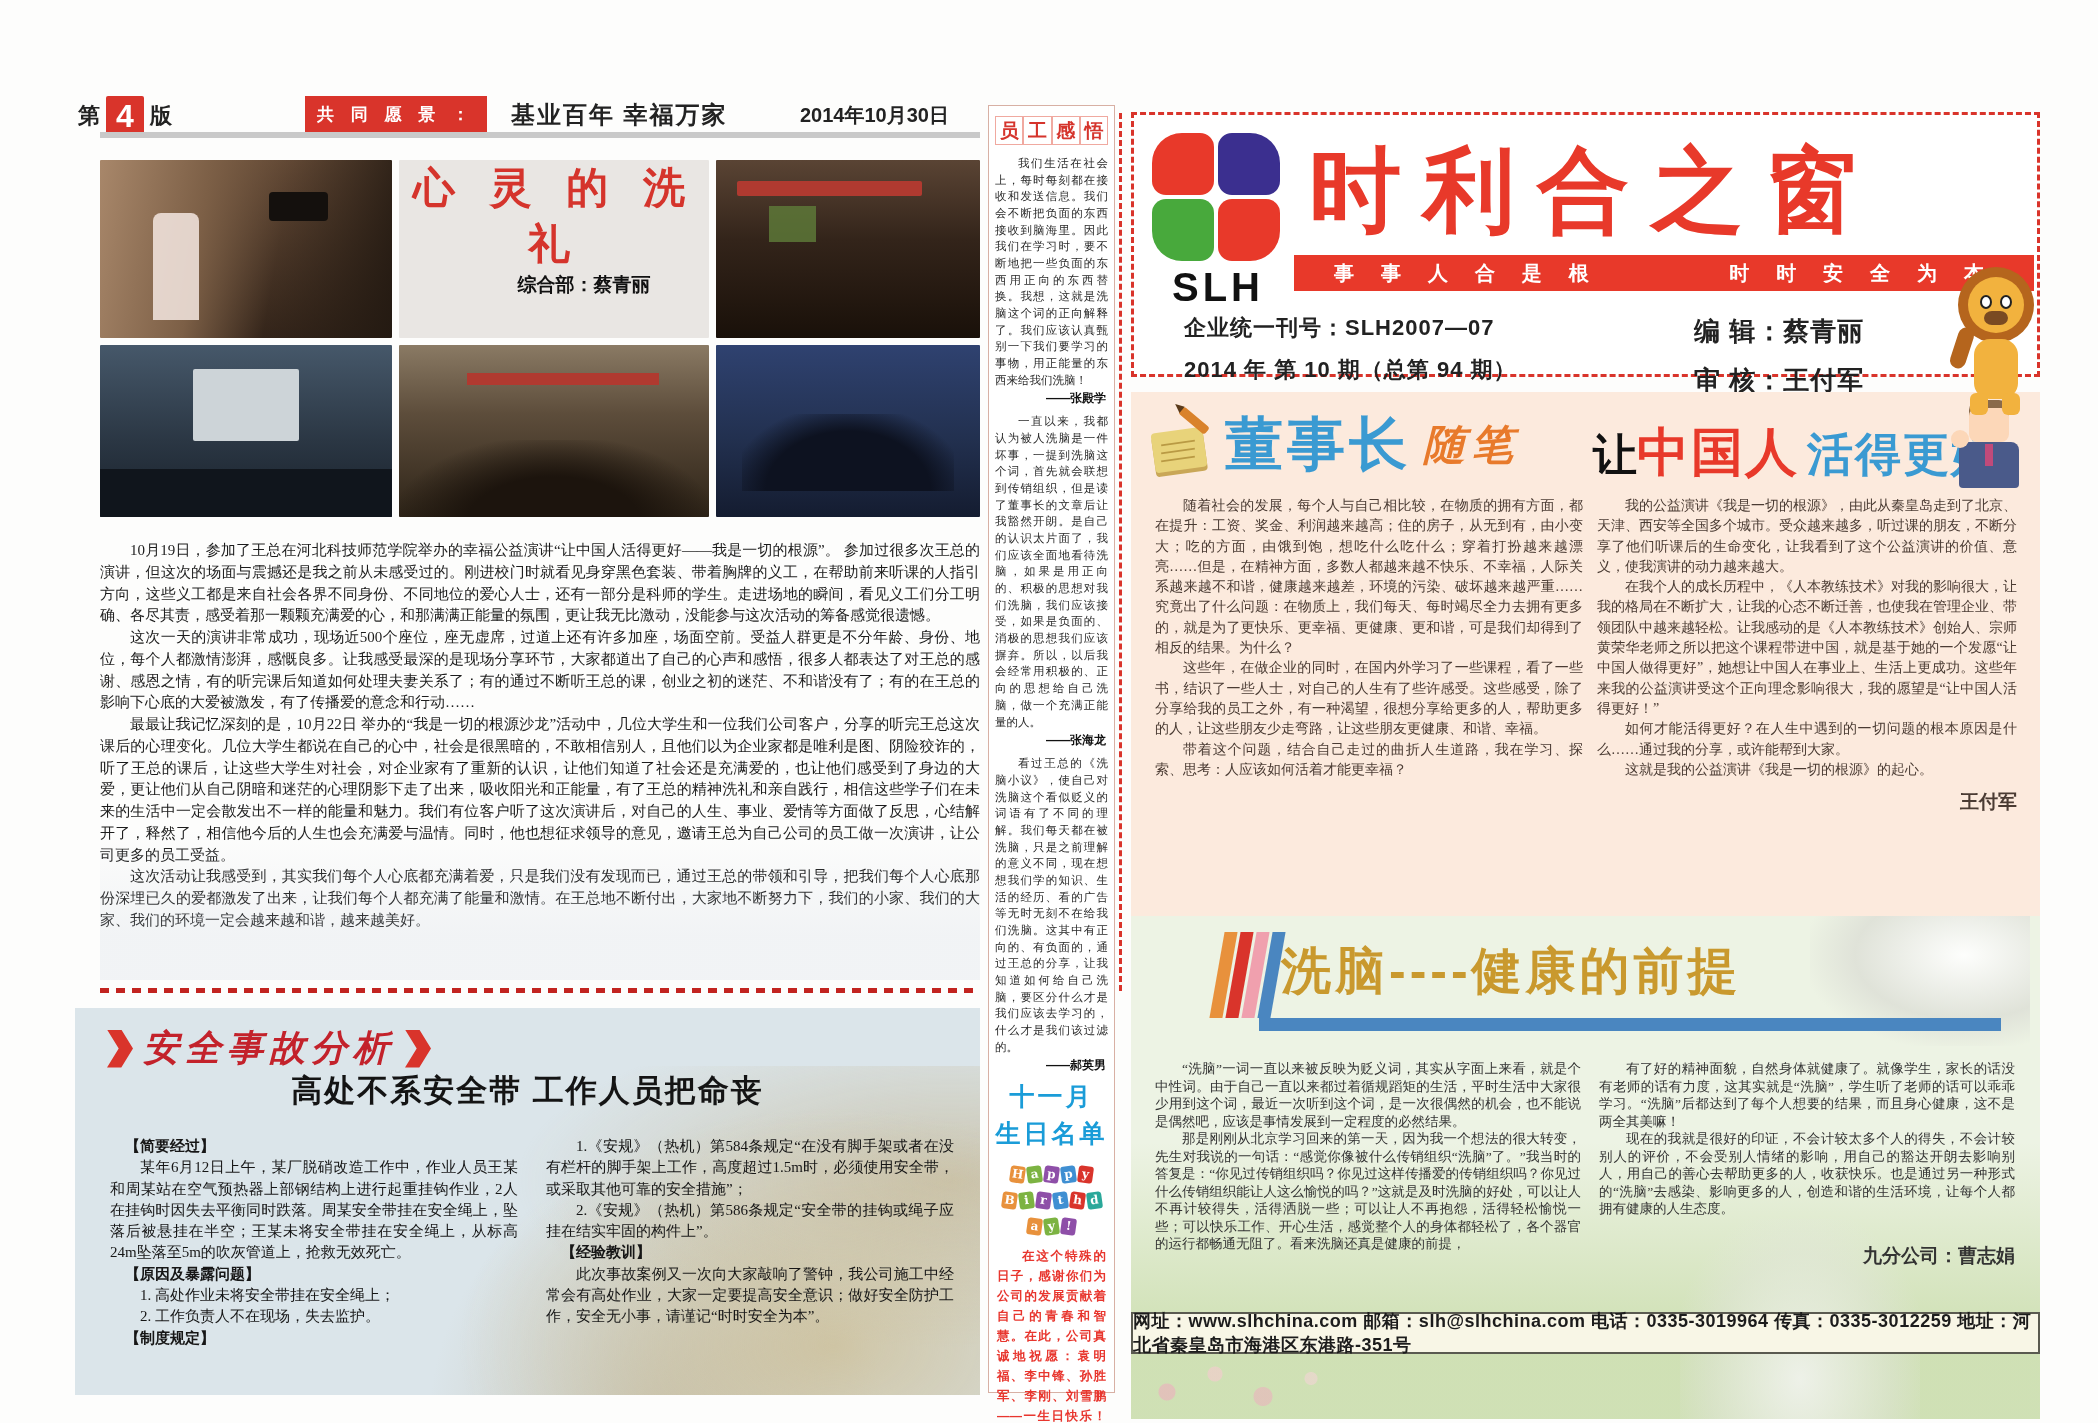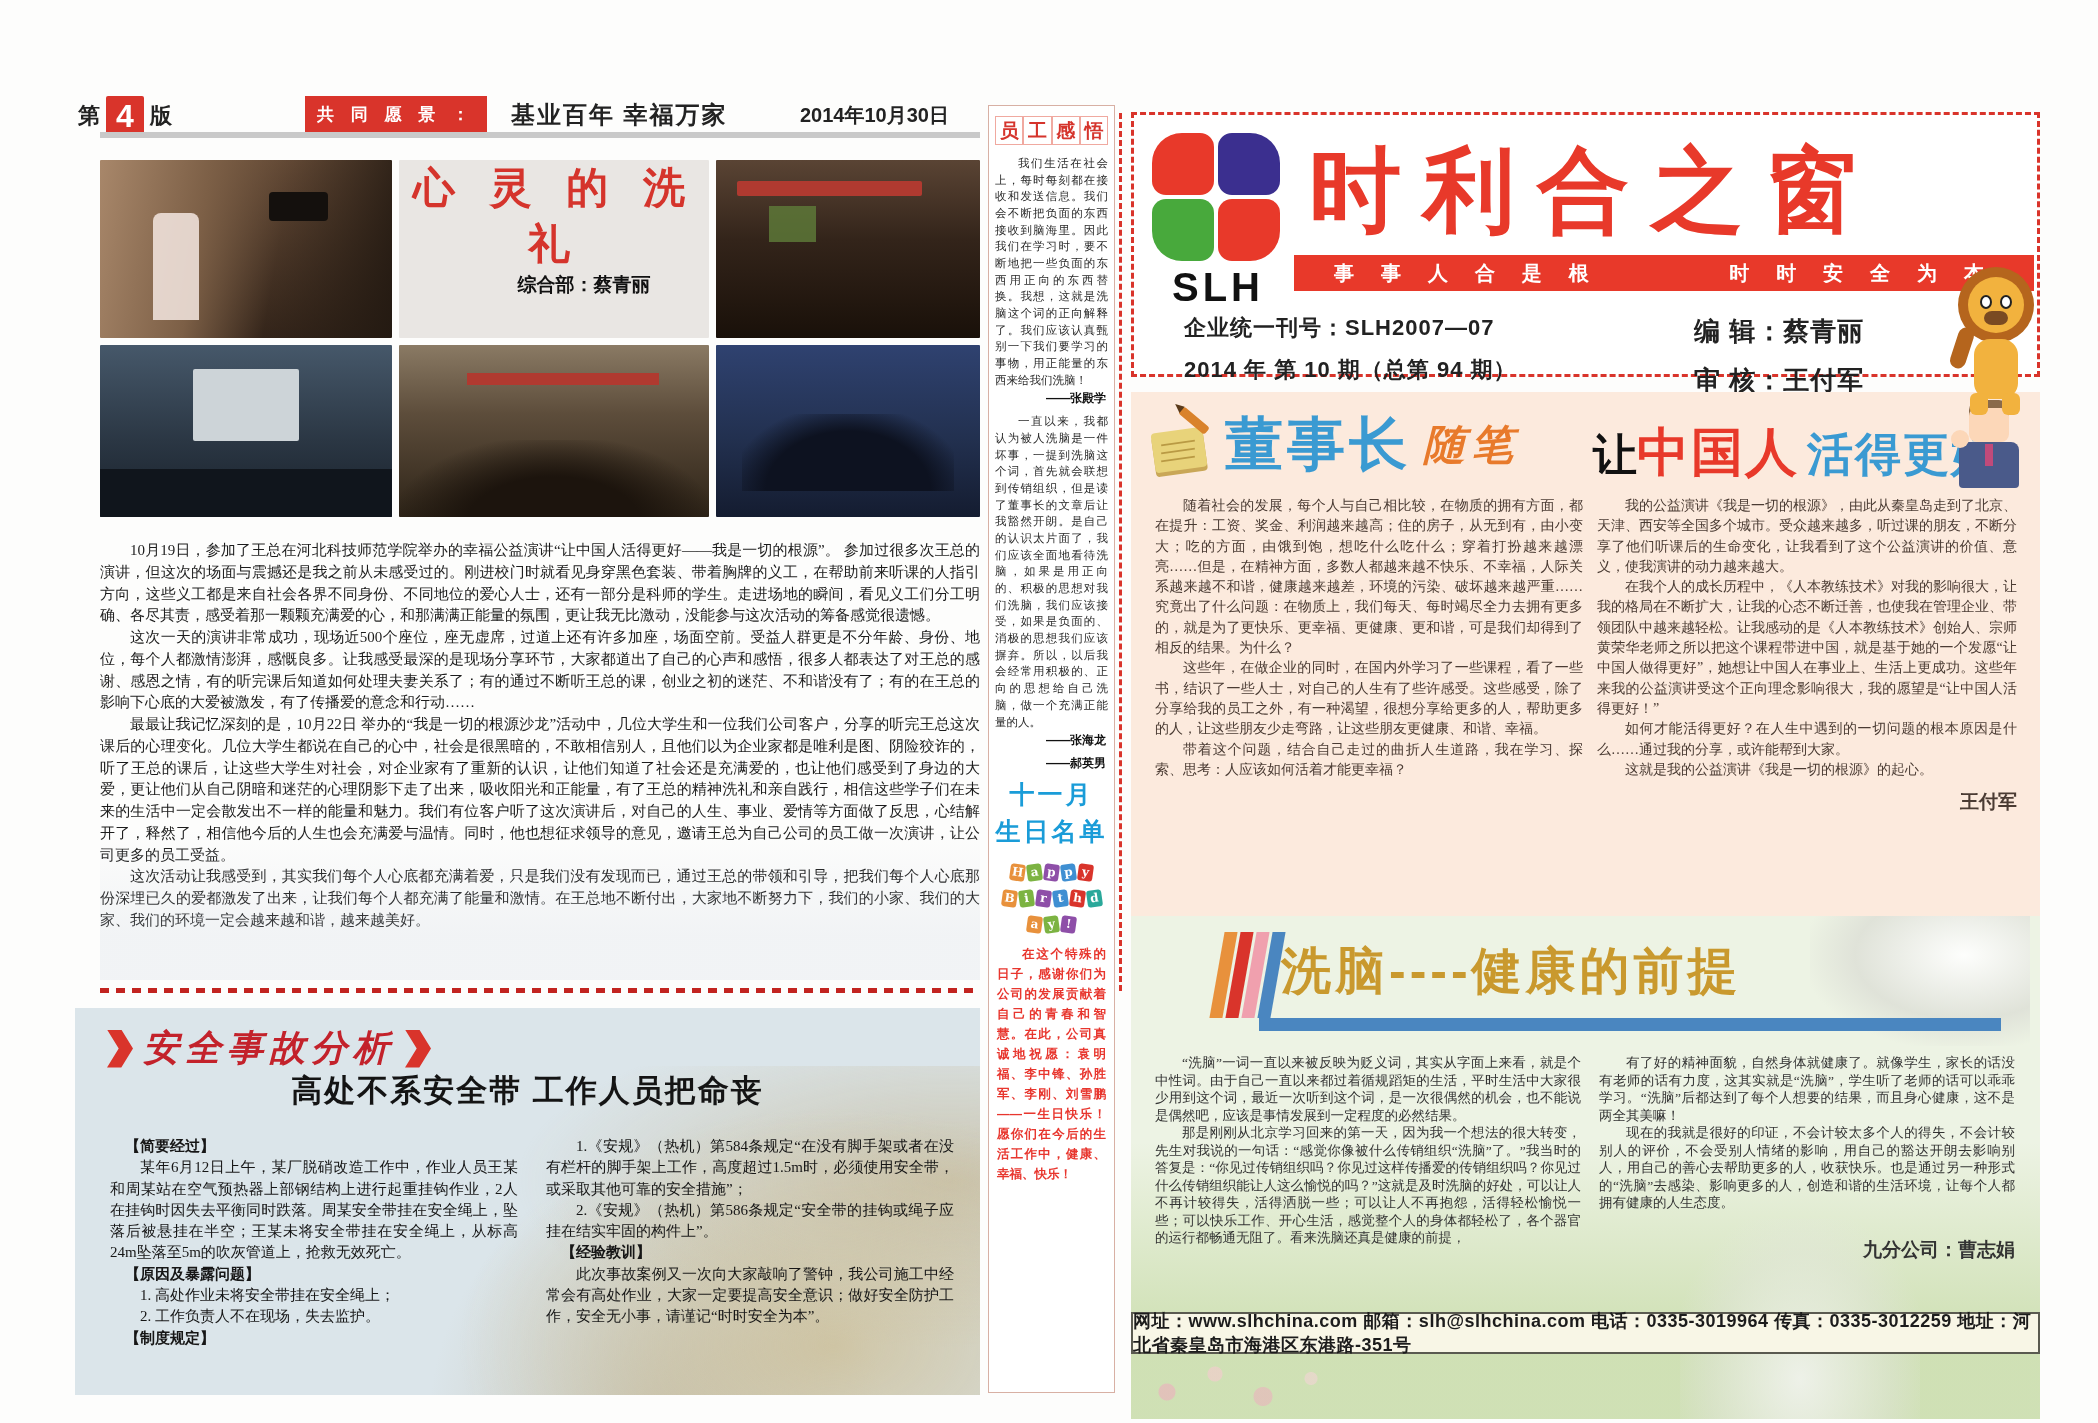--- a/index.html
+++ b/index.html
@@ -170,21 +170,21 @@
              background:radial-gradient(ellipse at 50% 80%,rgba(245,245,245,.8) 0%,rgba(230,230,228,.35) 55%,transparent 78%);}
   .bw-flowers{position:absolute;left:0;bottom:0;width:240px;height:90px;
              background:radial-gradient(circle at 15% 70%,rgba(240,170,190,.55) 0 8px,transparent 9px),
                         radial-gradient(circle at 35% 50%,rgba(250,200,210,.55) 0 7px,transparent 8px),
                         radial-gradient(circle at 55% 75%,rgba(240,170,190,.5) 0 9px,transparent 10px),
                         radial-gradient(circle at 75% 55%,rgba(250,210,220,.5) 0 6px,transparent 7px);}
   .bw-stripes{position:absolute;left:86px;top:16px;display:flex;gap:3px;height:86px;transform:skewX(-10deg);}
   .bw-stripes i{display:block;width:13px;height:100%;}
   .bw-title{position:absolute;left:150px;top:22px;color:#c9992e;font-size:50px;font-weight:900;letter-spacing:4px;}
   .bw-bar{position:absolute;left:128px;top:102px;width:742px;height:13px;background:#4a86c0;}
-  .bw-col{position:absolute;top:138px;font-family:"Liberation Serif",serif;font-size:13.5px;line-height:1.3;
+  .bw-col{position:absolute;top:144px;font-family:"Liberation Serif",serif;font-size:13.5px;line-height:1.3;
           color:#333;text-align:justify;}
   .bw-col p{margin:0;text-indent:2em;}
   .bw-col1{left:24px;width:426px;}
   .bw-col2{left:468px;width:416px;}
   .bw-sign{text-align:right;font-weight:bold;font-size:19px;text-indent:0 !important;
            font-family:"Liberation Sans",sans-serif;margin-top:26px !important;}
 
   
   .rp-footer{left:1131px;top:1312px;width:909px;height:42px;background:#f8f6e6;border:2px solid #5a5a50;
              box-sizing:border-box;display:flex;align-items:center;justify-content:center;
@@ -258,20 +258,21 @@
     <div class="yggw">
       <span>员</span>
       <span>工</span>
       <span>感</span>
       <span>悟</span>
     </div>
     <p class="strip-entry">我们生活在社会上，每时每刻都在接收和发送信息。我们会不断把负面的东西接收到脑海里。因此我们在学习时，要不断地把一些负面的东西用正向的东西替换。我想，这就是洗脑这个词的正向解释了。我们应该认真甄别一下我们要学习的事物，用正能量的东西来给我们洗脑！</p>
     <div class="strip-author">——张殿学</div>
     <p class="strip-entry">一直以来，我都认为被人洗脑是一件坏事，一提到洗脑这个词，首先就会联想到传销组织，但是读了董事长的文章后让我豁然开朗。是自己的认识太片面了，我们应该全面地看待洗脑，如果是用正向的、积极的思想对我们洗脑，我们应该接受，如果是负面的、消极的思想我们应该摒弃。所以，以后我会经常用积极的、正向的思想给自己洗脑，做一个充满正能量的人。</p>
     <div class="strip-author">——张海龙</div>
+    <p class="strip-entry">看过王总的《洗脑小议》，使自己对洗脑这个看似贬义的词语有了不同的理解。我们每天都在被洗脑，只是之前理解的意义不同，现在想想我们学的知识、生活的经历、看的广告等无时无刻不在给我们洗脑。这其中有正向的、有负面的，通过王总的分享，让我知道如何给自己洗脑，要区分什么才是我们应该去学习的，什么才是我们该过滤的。</p>
     <div class="strip-author">——郝英男</div>
     <div class="bday-month">十一月</div>
     <div class="bday-title">生日名单</div>
     <div class="tiles">
       <div><span class="tile" style="background: rgb(232, 145, 60); transform: rotate(8deg);">H</span><span class="tile" style="background: rgb(124, 179, 66); transform: rotate(-8deg);">a</span><span class="tile" style="background: rgb(142, 79, 168); transform: rotate(8deg);">p</span><span class="tile" style="background: rgb(63, 143, 210); transform: rotate(-8deg);">p</span><span class="tile" style="background: rgb(217, 52, 43); transform: rotate(8deg);">y</span></div>
       <div><span class="tile" style="background: rgb(232, 145, 60); transform: rotate(8deg);">B</span><span class="tile" style="background: rgb(124, 179, 66); transform: rotate(-8deg);">i</span><span class="tile" style="background: rgb(142, 79, 168); transform: rotate(8deg);">r</span><span class="tile" style="background: rgb(63, 143, 210); transform: rotate(-8deg);">t</span><span class="tile" style="background: rgb(217, 52, 43); transform: rotate(8deg);">h</span><span class="tile" style="background: rgb(42, 168, 154); transform: rotate(-8deg);">d</span><span class="tile" style="background: rgb(232, 145, 60); transform: rotate(8deg);">a</span><span class="tile" style="background: rgb(124, 179, 66); transform: rotate(-8deg);">y</span><span class="tile" style="background: rgb(142, 79, 168); transform: rotate(8deg);">!</span></div>
     </div>
     <p class="bday-msg">在这个特殊的日子，感谢你们为公司的发展贡献着自己的青春和智慧。在此，公司真诚地祝愿：袁明福、李中锋、孙胜军、李刚、刘雪鹏——一生日快乐！愿你们在今后的生活工作中，健康、幸福、快乐！</p>
   </div>
   <div class="abs v-dash"></div>

